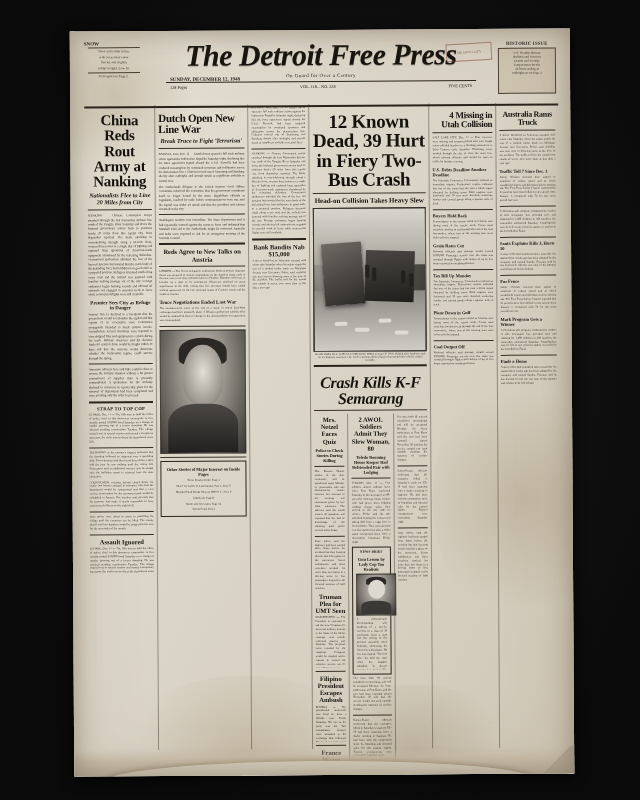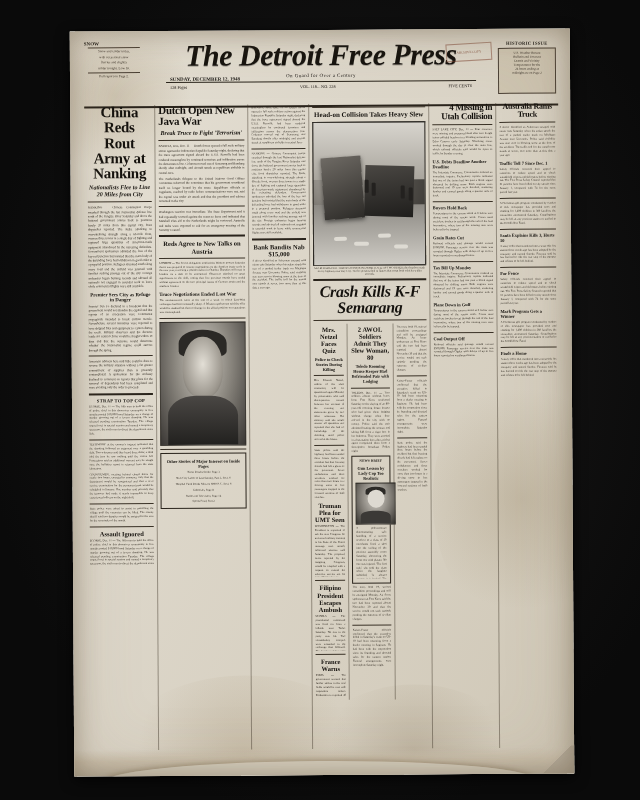--- a/index.html
+++ b/index.html
@@ -120,21 +120,21 @@
   .col:first-child { border-left: none; }
 
   .c1 { width: 64px; }
   .c2 { width: 86px; }
   .c3 { width: 54px; }
   .c4 { flex: 1; }
   .c5 { width: 60px; }
   .c6 { width: 56px; }
 
   h1.head-main {
-    font-weight: bold; line-height: 1.02; margin: 0 0 3px;
+    font-weight: bold; line-height: 1.02; margin: 8px 0 3px;
     letter-spacing: -.3px;
   }
   .hd-china { font-size: 15px; text-align: center; }
   .hd-dutch { font-size: 11px; line-height: 1.05; }
   .hd-big { font-size: 19px; text-align: center; letter-spacing: -.6px; }
   .hd-crash { font-size: 16px; text-align: center; font-style: italic; letter-spacing: -.4px; }
   .sub { font-size: 6px; text-align: center; font-weight: bold; line-height: 1.15; margin: 2px 0 3px; }
   .subit { font-style: italic; }
   .kicker { font-size: 4.6px; font-weight: bold; text-align: center; letter-spacing: .3px; }
 
@@ -318,21 +318,21 @@
           <div class="body-text dense" style="max-height:40px">TESTIMONY at the coroner's inquest indicated that the shooting followed an argument over a gambling debt. Two witnesses said they heard three shots; a third told the jury he saw nothing until the victim fell. Prosecutors said an additional warrant may be sought once the ballistics report is returned from the state laboratory.</div>
           <div class="body-text dense" style="max-height:60px">COUNCILMEN, meeting behind closed doors for nearly two hours, emerged to announce only that the department would be reorganized and that a civil service examination for the permanent post would be scheduled in January. One member said privately that the turnover had made it nearly impossible to keep experienced officers on the night shift.</div>
           <div class="rule"></div>
           <div class="body-text dense" style="max-height:46px">State police were asked to assist in patrolling the village until the vacancies can be filled. The county sheriff said two deputies would be assigned to the area for the remainder of the month.</div>
           <div class="rule"></div>
           <div class="smallhead">Assault Ignored</div>
           <div class="body-text dense" style="max-height:26px">ECORSE, Dec. 11 — The fifth man to hold the office of police chief in this downriver community in five months posted $10,000 bond Saturday on a charge of murder growing out of a tavern shooting. He was released pending examination Tuesday. The village council met in special session and named a temporary successor, the sixth man to direct the department since July.</div>
         </div>
 
         <div class="col c2">
-          <h1 class="head-main hd-dutch">Dutch Open New Java War</h1>
+          <h1 class="head-main hd-dutch">Dutch Open New Line War</h1>
           <div class="sub subit">Break Truce to Fight 'Terrorism'</div>
           <div class="rule"></div>
           <div class="body-text" style="max-height:70px">BATAVIA, Java, Dec. 11 — Dutch forces opened a full scale military action against the Indonesian Republic Saturday night, declaring that the truce agreement signed aboard the U.S.S. Renville had been rendered meaningless by continued terrorism and infiltration across the demarcation line. Columns moved out of Semarang and Bandung shortly after midnight, and aircraft struck at republican airfields in central Java.</div>
           <div class="body-text" style="max-height:56px">The Netherlands delegate to the United Nations Good Offices Committee informed the committee that his government considered itself no longer bound by the truce. Republican officials at Jogjakarta, reached by radio before communications were cut, said the capital was under air attack and that the president and cabinet remained in the city.</div>
           <div class="rule"></div>
           <div class="body-text" style="max-height:52px">Washington reaction was immediate. The State Department said it had repeatedly warned against the resort to force and indicated that Marshall Plan aid to the Netherlands might be reviewed. Australia and India were expected to ask for an emergency meeting of the Security Council.</div>
 
           <div class="rule-thick"></div>
           <div class="smallhead">Reds Agree to New Talks on Austria</div>
           <div class="rule"></div>
@@ -363,20 +363,21 @@
         <div class="col c3">
           <div class="body-text dense" style="max-height:200px">BATAVIA, Java, Dec. 11 — Dutch forces opened a full scale military action against the Indonesian Republic Saturday night, declaring that the truce agreement signed aboard the U.S.S. Renville had been rendered meaningless by continued terrorism and infiltration across the demarcation line. Columns moved out of Semarang and Bandung shortly after midnight, and aircraft struck at republican airfields in central Java.</div>
           <div class="rule"></div>
           <div class="body-text dense" style="max-height:180px">NANKING — Chinese Communist troops smashed through the last Nationalist defense line north of the Yangtze River Saturday and drove the battered government armies back to positions barely 20 miles from this capital city, front dispatches reported. The Reds, attacking in overwhelming strength along a 60-mile front, overran three towns in a single day of fighting and captured large quantities of American-made equipment abandoned by the retreating defenders. Government spokesmen admitted the loss of the key rail junction but insisted that the main body of the defending force had withdrawn in good order to a prepared position. Refugees streamed south along every road and the airfield was jammed with families seeking passage out of the city. Foreign embassies began burning records and advised all nationals not engaged in essential work to leave while commercial flights were still available.</div>
           <div class="rule-thick"></div>
           <div class="smallhead">Bank Bandits Nab $15,000</div>
           <div class="body-text dense" style="max-height:60px">A driver identified as Ackerman escaped with minor cuts Saturday when his sedan struck the rear of a parked trailer truck on Michigan Avenue near Livernois. Police said visibility was near zero in blowing snow at the time of the accident. The traffic toll for the month now stands at seven, two more than at this date a year ago.</div>
         </div>
 
         <div class="col c4">
+          <h1 class="head-main hd-big">12 Known Dead, 39 Hurt in Fiery Two-Bus Crash</h1>
           <div class="rule"></div>
           <div class="sub" style="font-size:7px">Head-on Collision Takes Heavy Slew</div>
 
           <div class="photo wreck">
             <div class="sky"></div>
             <div class="ground"></div>
             <div class="bus"></div>
             <div class="bus2"></div>
             <div class="man" style="left:46%; top:40%;"></div>
             <div class="man" style="left:52%; top:42%;"></div>

